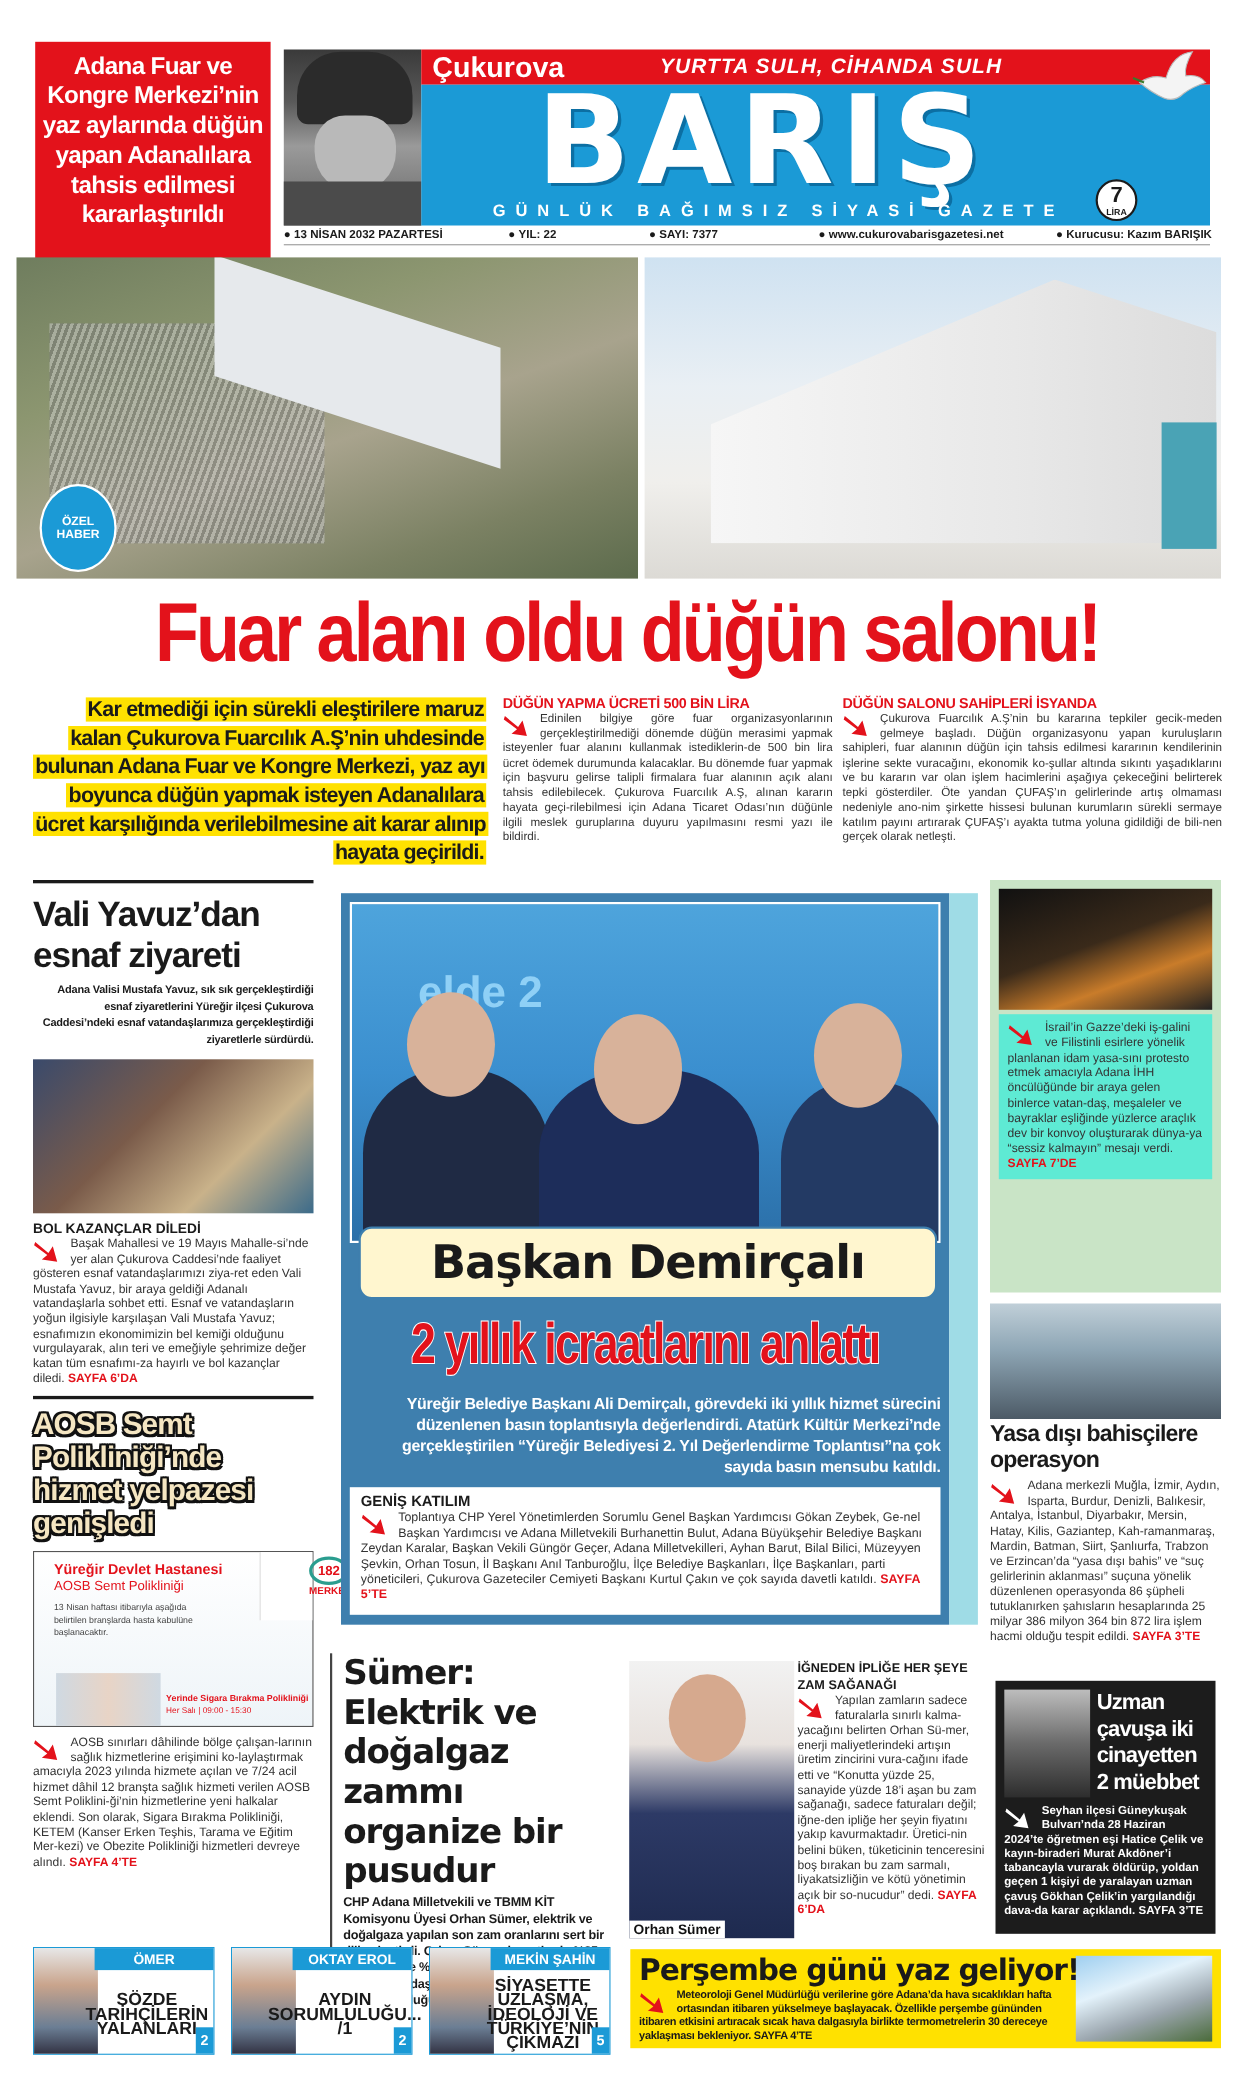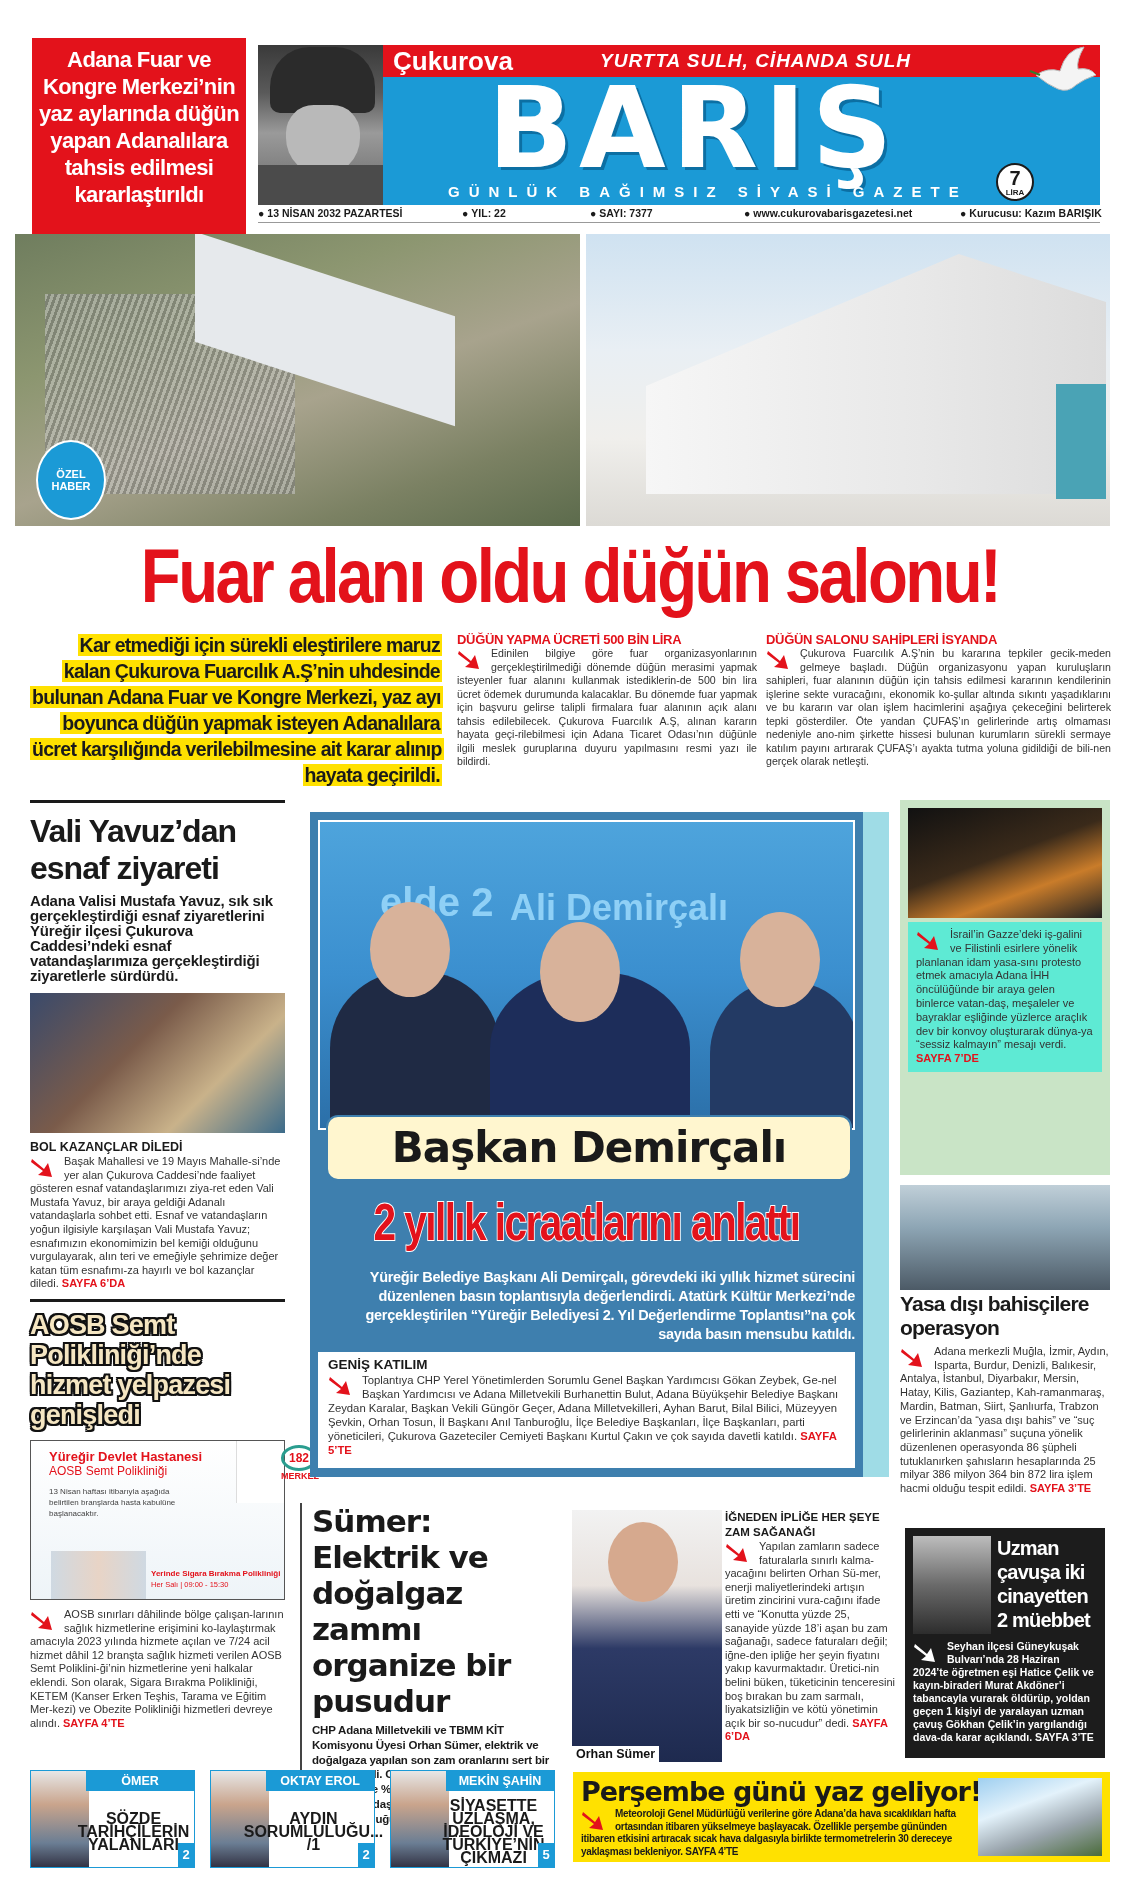--- a/index.html
+++ b/index.html
@@ -52,21 +52,21 @@
   .lead span { background: #ffe100; box-decoration-break: clone; -webkit-box-decoration-break: clone; padding: 0 2px; }
   .col-h { font-size: 13px; font-weight: 900; color: #e3121b; line-height: 15px; letter-spacing: -0.3px; }
   .col-t { font-size: 10.6px; line-height: 13.5px; color: #333; text-align: justify; }
   .c2 { left: 457px; top: 632px; width: 300px; }
   .c3 { left: 766px; top: 632px; width: 345px; }
 
   
   .lcol { left: 30px; top: 800px; width: 255px; }
   .topbar { height: 3px; background: #1a1a1a; margin-bottom: 10px; }
   .big-h { font-size: 32px; font-weight: 900; line-height: 37px; letter-spacing: -1px; }
-  .sub-lead { font-size: 15px; font-weight: 700; line-height: 15px; margin-top: 6px; letter-spacing: -0.2px; }
+  .sub-lead { font-size: 10px; font-weight: 700; line-height: 15px; margin-top: 6px; letter-spacing: -0.2px; text-align: right; }
   .img-shop { margin-top: 10px; width: 255px; height: 140px; background: linear-gradient(135deg,#3a4a6b 0%,#7a5b4a 40%,#c9b28a 70%,#3c6b8a 100%); }
   .sm-h { font-size: 12.5px; font-weight: 900; line-height: 16px; margin-top: 6px; }
   .txt { font-size: 11px; line-height: 13.6px; color: #333; }
   .sayfa { color: #e3121b; font-weight: 700; }
   .aosb-h { font-size: 27px; font-weight: 900; line-height: 30px; color: #f5e6c2; letter-spacing: -0.8px;
             text-shadow: -2px -2px 0 #111, 2px -2px 0 #111, -2px 2px 0 #111, 2px 2px 0 #111, 0 2px 0 #111, 0 -2px 0 #111, 2px 0 0 #111, -2px 0 0 #111; margin-top: 8px; }
   .aosb-card { margin-top: 10px; width: 255px; height: 160px; border: 1px solid #555; background: linear-gradient(180deg,#ffffff 0%,#eef4f8 100%); position: relative; padding: 8px 18px; }
   .aosb-card .t1 { font-size: 13px; font-weight: 700; color: #e3121b; }
   .aosb-card .t2 { font-size: 12px; color: #e3121b; }
   .aosb-card .t3 { font-size: 8px; color: #444; line-height: 11px; margin-top: 8px; width: 140px; }
@@ -242,21 +242,20 @@
       </svg>
     <span>AOSB sınırları dâhilinde bölge çalışan-larının sağlık hizmetlerine erişimini ko-laylaştırmak amacıyla 2023 yılında hizmete açılan ve 7/24 acil hizmet dâhil 12 branşta sağlık hizmeti verilen AOSB Semt Poliklini-ği’nin hizmetlerine yeni halkalar eklendi. Son olarak, Sigara Bırakma Polikliniği, KETEM (Kanser Erken Teşhis, Tarama ve Eğitim Mer-kezi) ve Obezite Polikliniği hizmetleri devreye alındı.</span>
     <span class="sayfa">SAYFA 4’TE</span>
   </div>
 </div>
 
 <div class="abs cbox"></div>
 <div class="abs cstrip"></div>
 <div class="abs cphoto">
   <div class="bg1">elde 2</div>
-  <div class="bg2">Ali Demirçalı</div>
   <div class="person" style="left:10px;top:150px;width:170px;height:170px;background:#1f2a44"></div>
   <div class="head" style="left:50px;top:80px;width:80px;height:95px"></div>
   <div class="person" style="left:170px;top:150px;width:200px;height:170px;background:#1d2d5a"></div>
   <div class="head" style="left:220px;top:100px;width:80px;height:100px"></div>
   <div class="person" style="left:390px;top:160px;width:150px;height:160px;background:#233a64"></div>
   <div class="head" style="left:420px;top:90px;width:80px;height:95px"></div>
 </div>
 <div class="abs tag">Başkan Demirçalı</div>
 <div class="abs red-big">2 yıllık icraatlarını anlattı</div>
 <div class="abs cbox-lead">Yüreğir Belediye Başkanı Ali Demirçalı, görevdeki iki yıllık hizmet sürecini düzenlenen basın toplantısıyla değerlendirdi. Atatürk Kültür Merkezi’nde gerçekleştirilen “Yüreğir Belediyesi 2. Yıl Değerlendirme Toplantısı”na çok sayıda basın mensubu katıldı.</div>

